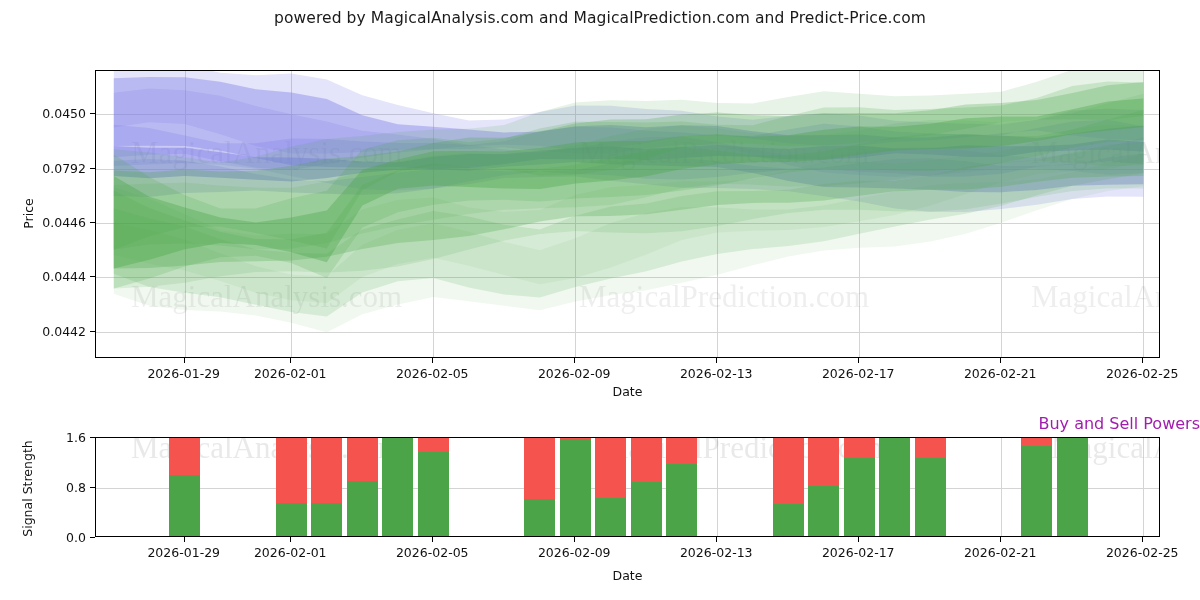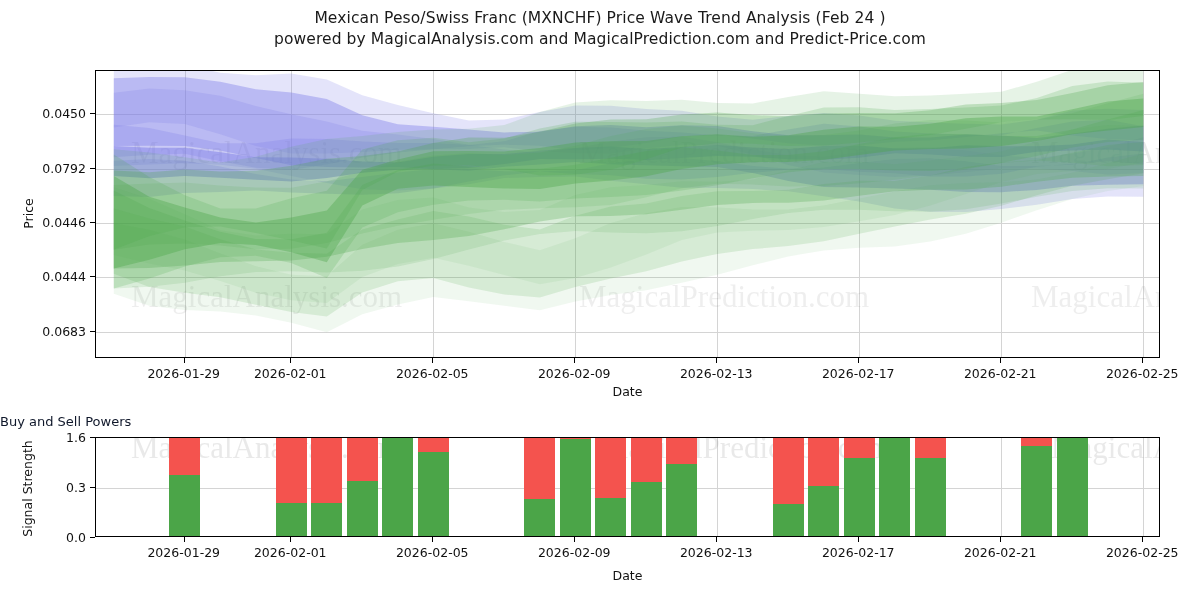--- a/index.html
+++ b/index.html
@@ -3,21 +3,21 @@
 <meta charset="utf-8">
 <style>
   html,body{margin:0;padding:0;background:#ffffff;}
   body{width:1200px;height:600px;font-family:"DejaVu Sans","Liberation Sans",sans-serif;color:#000;overflow:hidden;}
   #root{position:relative;width:1200px;height:600px;}
 
   
   .title-block{position:absolute;left:0;top:8px;width:1200px;text-align:center;}
   .title-line{font-size:15.5px;color:#1a1a1a;line-height:21px;letter-spacing:.1px;}
 
-  .sub-title{position:absolute;left:0;top:414px;width:1200px;text-align:left;font-size:13px;color:#0f172a;}
+  .sub-title{position:absolute;left:0;top:414px;width:1200px;text-align:right;font-size:16px;color:#a21caf;}
 
   
   .plot{position:absolute;box-sizing:border-box;border:1.2px solid #000;background:#fff;overflow:hidden;}
   .grid-v{position:absolute;top:0;bottom:0;width:1px;background:#d4d4d4;}
   .grid-h{position:absolute;left:0;right:0;height:1px;background:#d4d4d4;}
 
   .ytick{position:absolute;right:0;transform:translateY(-50%);font-size:12.5px;color:#111;white-space:nowrap;text-align:right;}
   .ytick-mark{position:absolute;width:5px;height:1px;background:#000;}
   .xtick{position:absolute;top:0;transform:translateX(-50%);font-size:12.5px;color:#111;white-space:nowrap;}
   .xtick-mark{position:absolute;width:1px;height:5px;background:#000;}
@@ -35,21 +35,20 @@
   .bar .buy{position:absolute;left:0;right:0;bottom:0;background:#4ba548;}
 
   svg.waves{position:absolute;left:0;top:0;}
 </style>
 </head>
 <body>
 
 <div id="root">
 
   <div class="title-block">
-    <div class="title-line">Mexican Peso/Swiss Franc (MXNCHF) Price Wave Trend Analysis (Feb 24 )</div>
     <div class="title-line">powered by MagicalAnalysis.com and MagicalPrediction.com and Predict-Price.com</div>
   </div>
 
   <div class="plot" id="plot-top" style="left:95px;top:70px;width:1065px;height:288px;">
       <div class="grid-h" style="top: 260.83px;"></div>
       <div class="grid-h" style="top: 206.491px;"></div>
       <div class="grid-h" style="top: 152.151px;"></div>
       <div class="grid-h" style="top: 97.8113px;"></div>
       <div class="grid-h" style="top: 43.4717px;"></div>
       <div class="grid-v" style="left: 88.75px;"></div>
@@ -79,21 +78,21 @@
         <path d="M17.8,119.5 L53.3,137.0 L88.8,149.6 L124.3,160.7 L159.8,168.1 L195.3,168.3 L230.8,161.8 L266.3,114.0 L301.8,98.9 L337.3,92.5 L372.8,95.6 L408.3,97.6 L443.8,97.7 L479.3,93.8 L514.8,86.8 L550.3,79.9 L585.8,76.3 L621.3,79.4 L656.8,84.1 L692.3,84.1 L727.8,80.2 L763.3,73.1 L798.8,66.2 L834.3,62.7 L869.8,63.1 L905.3,65.1 L940.8,65.1 L976.3,58.4 L1011.8,48.5 L1047.3,39.0 L1047.3,68.7 L1011.8,71.1 L976.3,76.5 L940.8,84.9 L905.3,91.9 L869.8,97.5 L834.3,100.0 L798.8,99.5 L763.3,98.0 L727.8,98.0 L692.3,101.2 L656.8,107.3 L621.3,114.2 L585.8,119.4 L550.3,124.1 L514.8,126.1 L479.3,127.4 L443.8,130.5 L408.3,128.7 L372.8,129.6 L337.3,133.7 L301.8,141.2 L266.3,156.4 L230.8,207.0 L195.3,192.1 L159.8,184.8 L124.3,186.2 L88.8,195.5 L53.3,207.6 L17.8,217.4 Z" fill="#4ba548" fill-opacity="0.191" stroke="none"></path>
         <path d="M17.8,105.0 L53.3,125.7 L88.8,136.6 L124.3,146.6 L159.8,151.4 L195.3,146.4 L230.8,139.4 L266.3,98.7 L301.8,88.6 L337.3,80.2 L372.8,80.1 L408.3,80.4 L443.8,77.0 L479.3,71.5 L514.8,70.2 L550.3,69.9 L585.8,65.2 L621.3,63.2 L656.8,65.8 L692.3,64.3 L727.8,58.7 L763.3,55.5 L798.8,55.8 L834.3,52.8 L869.8,47.2 L905.3,45.4 L940.8,45.4 L976.3,38.3 L1011.8,30.6 L1047.3,27.4 L1047.3,56.1 L1011.8,59.4 L976.3,63.2 L940.8,70.0 L905.3,75.0 L869.8,77.6 L834.3,78.0 L798.8,79.5 L763.3,84.0 L727.8,88.8 L692.3,90.9 L656.8,91.2 L621.3,93.2 L585.8,98.0 L550.3,105.2 L514.8,109.5 L479.3,112.6 L443.8,117.9 L408.3,117.4 L372.8,116.1 L337.3,114.6 L301.8,117.8 L266.3,134.4 L230.8,191.2 L195.3,181.3 L159.8,173.9 L124.3,172.0 L88.8,178.3 L53.3,188.8 L17.8,197.4 Z" fill="#4ba548" fill-opacity="0.365" stroke="none"></path>
         <path d="M17.8,83.6 L53.3,106.0 L88.8,124.3 L124.3,137.5 L159.8,137.4 L195.3,127.3 L230.8,119.8 L266.3,78.6 L301.8,69.2 L337.3,66.7 L372.8,71.3 L408.3,67.6 L443.8,57.4 L479.3,50.7 L514.8,51.0 L550.3,51.6 L585.8,50.6 L621.3,53.7 L656.8,54.2 L692.3,45.0 L727.8,36.5 L763.3,36.3 L798.8,38.9 L834.3,38.0 L869.8,36.4 L905.3,34.4 L940.8,27.1 L976.3,15.1 L1011.8,10.6 L1047.3,11.8 L1047.3,45.1 L1011.8,49.1 L976.3,48.3 L940.8,48.6 L905.3,51.3 L869.8,57.8 L834.3,63.9 L798.8,68.0 L763.3,71.5 L727.8,74.4 L692.3,74.9 L656.8,72.8 L621.3,71.9 L585.8,76.5 L550.3,88.3 L514.8,98.8 L479.3,103.7 L443.8,104.6 L408.3,98.0 L372.8,94.2 L337.3,94.5 L301.8,100.5 L266.3,119.0 L230.8,177.5 L195.3,169.6 L159.8,161.9 L124.3,155.6 L88.8,156.2 L53.3,165.3 L17.8,178.7 Z" fill="#4ba548" fill-opacity="0.191" stroke="none"></path>
         <path d="M17.8,152.2 L53.3,158.8 L88.8,168.6 L124.3,182.4 L159.8,195.3 L195.3,203.7 L230.8,205.3 L266.3,173.8 L301.8,158.7 L337.3,152.3 L372.8,160.8 L408.3,170.9 L443.8,179.2 L479.3,167.2 L514.8,152.0 L550.3,142.3 L585.8,136.0 L621.3,136.4 L656.8,138.4 L692.3,138.5 L727.8,134.5 L763.3,127.4 L798.8,120.6 L834.3,114.3 L869.8,112.0 L905.3,111.3 L940.8,108.6 L976.3,101.8 L1011.8,92.0 L1047.3,82.5 L1047.3,114.9 L1011.8,120.0 L976.3,128.1 L940.8,139.3 L905.3,151.7 L869.8,162.7 L834.3,170.6 L798.8,175.6 L763.3,176.8 L727.8,179.6 L692.3,185.4 L656.8,194.2 L621.3,203.8 L585.8,211.8 L550.3,219.2 L514.8,223.9 L479.3,230.6 L443.8,239.2 L408.3,234.7 L372.8,230.2 L337.3,226.1 L301.8,233.6 L266.3,243.3 L230.8,261.3 L195.3,251.8 L159.8,244.5 L124.3,240.5 L88.8,238.9 L53.3,234.7 L17.8,222.8 Z" fill="#4ba548" fill-opacity="0.082" stroke="none"></path>
         <path d="M17.8,137.6 L53.3,147.4 L88.8,155.6 L124.3,168.3 L159.8,178.6 L195.3,181.7 L230.8,182.8 L266.3,158.4 L301.8,148.4 L337.3,140.0 L372.8,145.4 L408.3,153.8 L443.8,158.5 L479.3,144.8 L514.8,135.4 L550.3,132.4 L585.8,124.9 L621.3,120.3 L656.8,120.1 L692.3,118.7 L727.8,113.1 L763.3,109.8 L798.8,110.1 L834.3,104.4 L869.8,96.1 L905.3,91.6 L940.8,88.9 L976.3,81.8 L1011.8,74.1 L1047.3,70.9 L1047.3,102.3 L1011.8,108.3 L976.3,114.8 L940.8,124.3 L905.3,134.8 L869.8,142.8 L834.3,148.6 L798.8,155.6 L763.3,162.8 L727.8,170.3 L692.3,175.1 L656.8,178.1 L621.3,182.9 L585.8,190.4 L550.3,200.3 L514.8,207.4 L479.3,215.9 L443.8,226.6 L408.3,223.4 L372.8,216.6 L337.3,207.0 L301.8,210.2 L266.3,221.4 L230.8,245.5 L195.3,241.0 L159.8,233.7 L124.3,226.3 L88.8,221.7 L53.3,216.0 L17.8,202.8 Z" fill="#4ba548" fill-opacity="0.157" stroke="none"></path>
         <path d="M17.8,116.2 L53.3,127.7 L88.8,143.3 L124.3,159.3 L159.8,164.6 L195.3,162.7 L230.8,163.2 L266.3,138.4 L301.8,129.0 L337.3,126.4 L372.8,136.5 L408.3,141.0 L443.8,138.9 L479.3,124.0 L514.8,116.2 L550.3,114.1 L585.8,110.3 L621.3,110.8 L656.8,108.5 L692.3,99.3 L727.8,90.9 L763.3,90.7 L798.8,93.2 L834.3,89.6 L869.8,85.3 L905.3,80.6 L940.8,70.5 L976.3,58.6 L1011.8,54.1 L1047.3,55.3 L1047.3,91.3 L1011.8,98.0 L976.3,100.0 L940.8,102.9 L905.3,111.1 L869.8,123.0 L834.3,134.5 L798.8,144.1 L763.3,150.3 L727.8,155.9 L692.3,159.1 L656.8,159.7 L621.3,161.6 L585.8,168.9 L550.3,183.4 L514.8,196.6 L479.3,206.9 L443.8,213.3 L408.3,204.0 L372.8,194.8 L337.3,186.8 L301.8,192.9 L266.3,205.9 L230.8,231.9 L195.3,229.3 L159.8,221.7 L124.3,209.9 L88.8,199.6 L53.3,192.5 L17.8,184.1 Z" fill="#4ba548" fill-opacity="0.082" stroke="none"></path>
       </svg>
     </div>
 
   <div id="top-yticks">
-      <div class="ytick" style="left: 20px; width: 66px; top: 330.83px;">0.0683</div>
+      <div class="ytick" style="left: 20px; width: 66px; top: 330.83px;">0.0442</div>
       <div class="ytick-mark" style="left: 90px; top: 330.83px;"></div>
       <div class="ytick" style="left: 20px; width: 66px; top: 276.491px;">0.0444</div>
       <div class="ytick-mark" style="left: 90px; top: 276.491px;"></div>
       <div class="ytick" style="left: 20px; width: 66px; top: 222.151px;">0.0446</div>
       <div class="ytick-mark" style="left: 90px; top: 222.151px;"></div>
       <div class="ytick" style="left: 20px; width: 66px; top: 167.811px;">0.0792</div>
       <div class="ytick-mark" style="left: 90px; top: 167.811px;"></div>
       <div class="ytick" style="left: 20px; width: 66px; top: 113.472px;">0.0450</div>
       <div class="ytick-mark" style="left: 90px; top: 113.472px;"></div>
     </div>
@@ -204,21 +203,21 @@
       </div>
       <div class="bar" style="left: 960.985px; width: 30.53px; height: 100px;">
         <div class="sell" style="height: 0px;"></div>
         <div class="buy" style="height: 100px;"></div>
       </div>
     </div>
 
   <div id="bot-yticks">
       <div class="ytick" style="left: 32px; width: 54px; top: 537px;">0.0</div>
       <div class="ytick-mark" style="left: 90px; top: 537px;"></div>
-      <div class="ytick" style="left: 32px; width: 54px; top: 487px;">0.3</div>
+      <div class="ytick" style="left: 32px; width: 54px; top: 487px;">0.8</div>
       <div class="ytick-mark" style="left: 90px; top: 487px;"></div>
       <div class="ytick" style="left: 32px; width: 54px; top: 437px;">1.6</div>
       <div class="ytick-mark" style="left: 90px; top: 437px;"></div>
     </div>
   <div id="bot-xticks">
       <div class="xtick" style="left: 183.75px; top: 545px;">2026-01-29</div>
       <div class="xtick-mark" style="left: 183.75px; top: 537px;"></div>
       <div class="xtick" style="left: 290.25px; top: 545px;">2026-02-01</div>
       <div class="xtick-mark" style="left: 290.25px; top: 537px;"></div>
       <div class="xtick" style="left: 432.25px; top: 545px;">2026-02-05</div>

